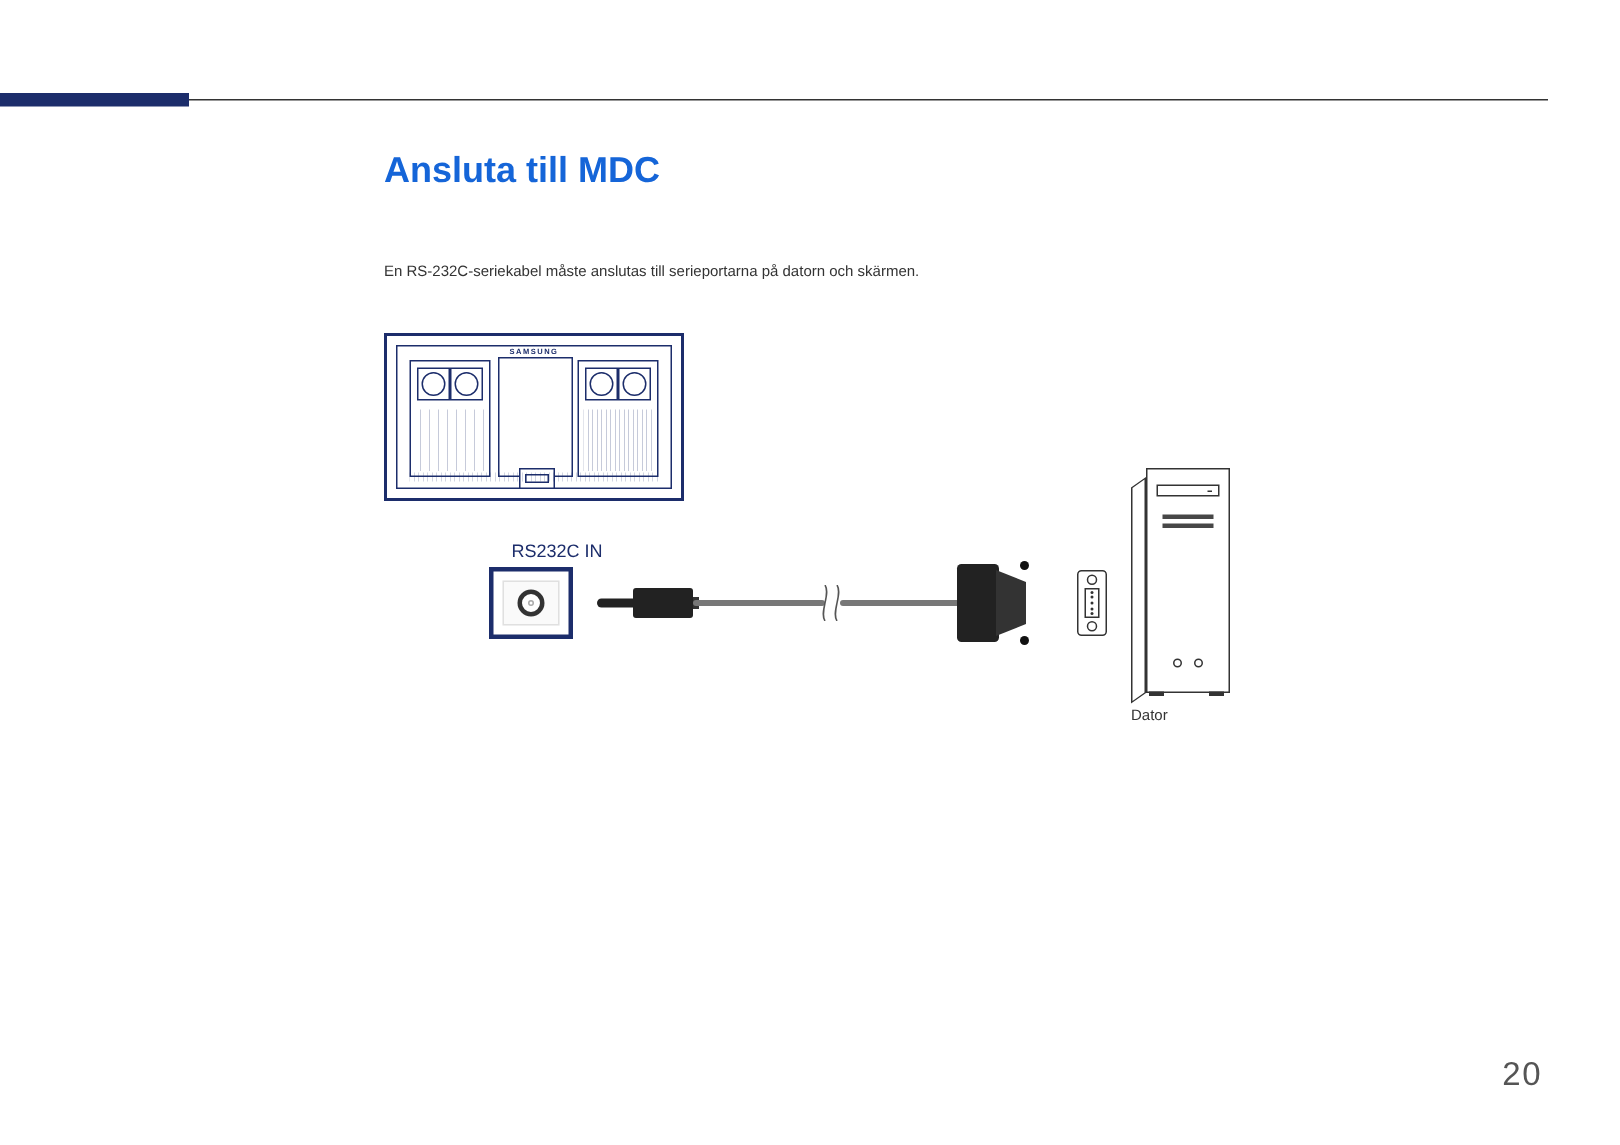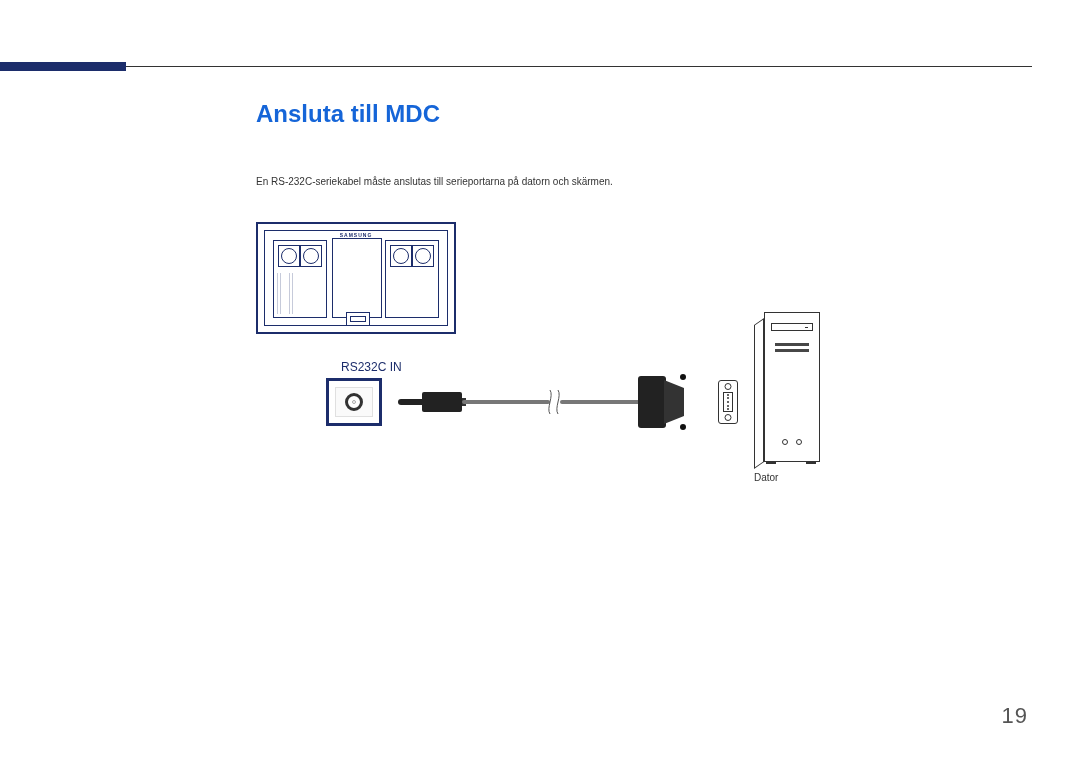--- a/index.html
+++ b/index.html
@@ -394,13 +394,13 @@
             <span></span>
           </div>
       </div>
       <div class="foot f1"></div>
         <div class="foot f2"></div>
     </div>
     <div class="pc-label">Dator</div>
   </div>
 </div>
 
-<div class="page-number">19</div>
+<div class="page-number">20</div>
 
 </body></html>

